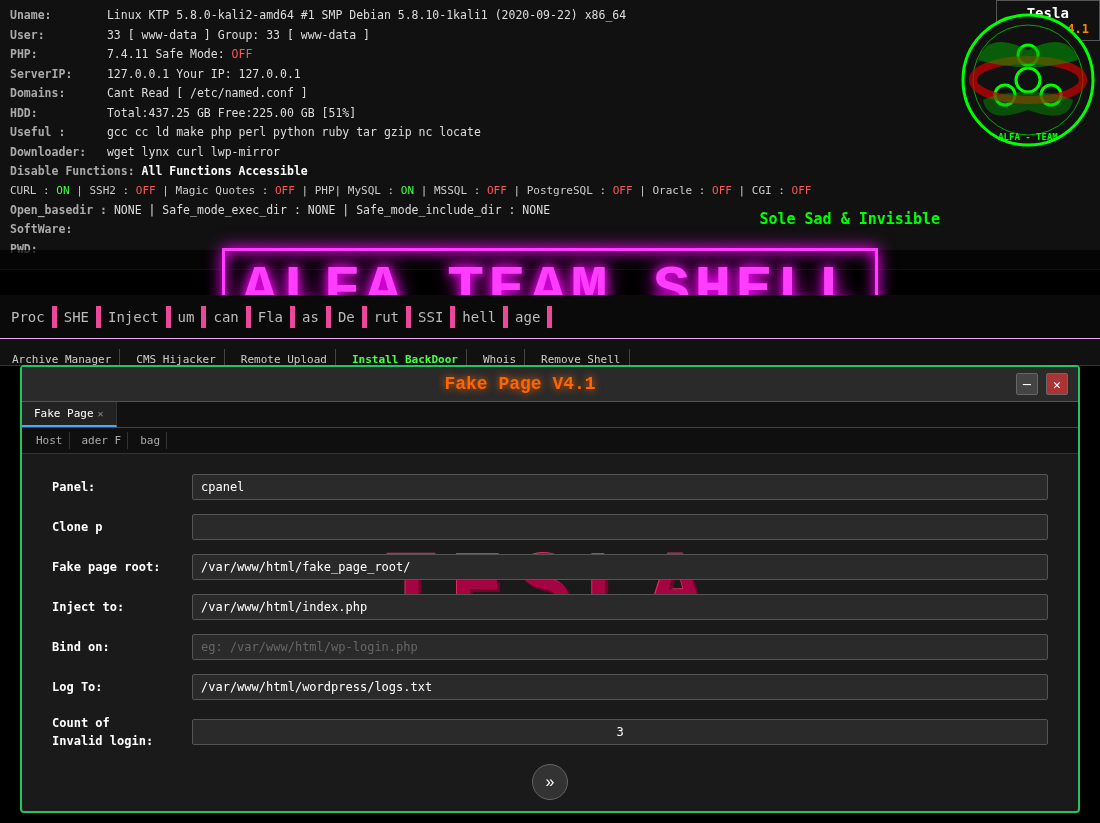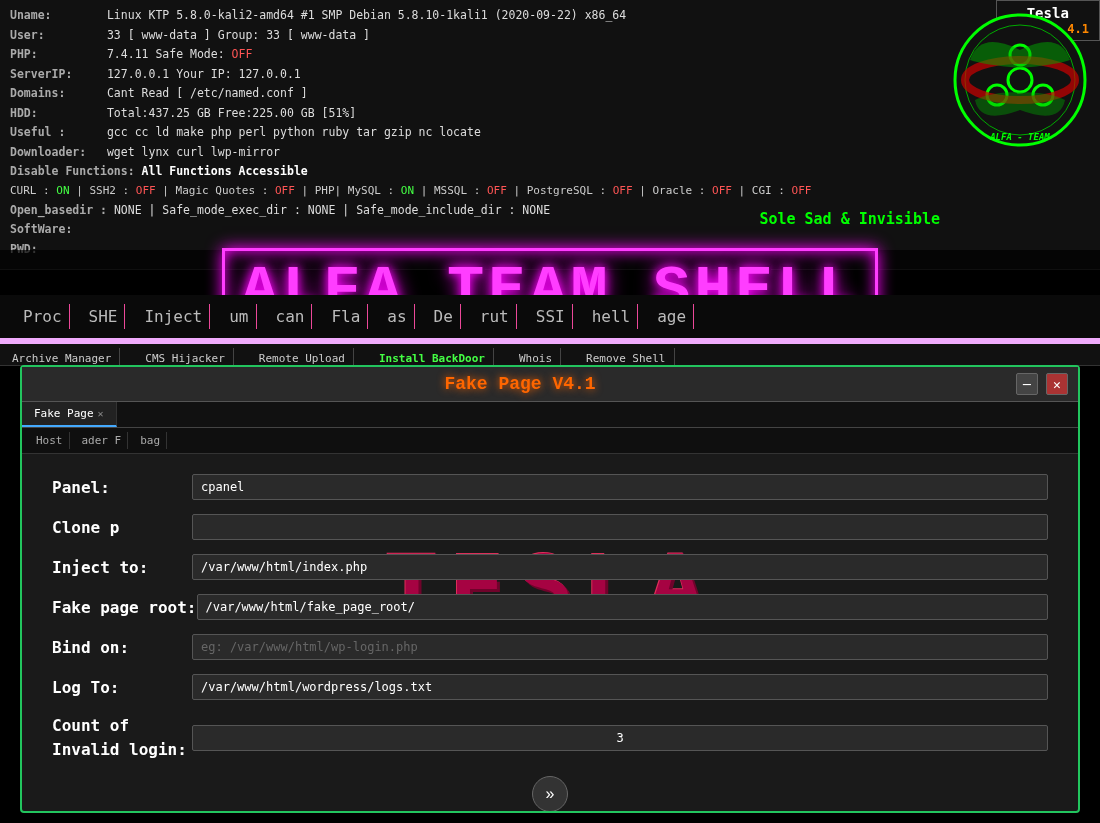--- a/index.html
+++ b/index.html
@@ -33,24 +33,23 @@
       min-width: 90px;
       display: inline-block;
     }
     .info-line .value { color: #ddd; }
     .off-text { color: #f55; }
 
     
     #logo {
       position: absolute;
       top: 10px;
-      right: 10px;
+      right: 2px;
       width: 140px;
       height: 140px;
-      font-style: italic;
     }
     #logo svg { width: 100%; height: 100%; }
 
     
     #tesla-badge {
       position: absolute;
       top: 0;
       right: 0;
       background: #111;
       border: 1px solid #555;
@@ -102,30 +101,30 @@
       box-shadow: 0 0 15px #ff00ff inset, 0 0 15px #ff00ff;
     }
 
     
     #nav-bar {
       position: absolute;
       top: 338px;
       left: 0;
       right: 0;
       background: #111;
-      border-top: 6px solid #f0abfc;
+      border-top: 1px solid #f0abfc;
       border-bottom: 1px solid #333;
       display: flex;
       flex-wrap: wrap;
       align-items: center;
-      padding: 4px 4px;
+      padding: 10px 4px;
       height: 28px;
       z-index: 10;
       font-size: 11px;
-      gap: 17px;
+      gap: 8px;
     }
     .nav-item {
       color: #ccc;
       padding: 4px 8px;
       cursor: pointer;
       border-right: 1px solid #444;
       white-space: nowrap;
     }
 
     
@@ -142,24 +141,23 @@
       padding: 2px 4px;
       height: 44px;
       z-index: 10;
       font-size: 11px;
       gap: 0;
     }
     .mini-nav-item {
       color: #bbb;
       padding: 3px 7px;
       cursor: pointer;
-      border-right: 1px solid #ec4899;
+      border-right: 5px solid #ec4899;
       white-space: nowrap;
-      font-size: 16px;
-      margin-left: 12px;
+      font-size: 14px;
     }
 
     
     #modal {
       position: absolute;
       top: 365px;
       left: 20px;
       right: 20px;
       bottom: 10px;
       background: #1a1a1a;
@@ -274,21 +272,21 @@
       display: flex;
       align-items: center;
       margin-bottom: 14px;
       position: relative;
       z-index: 2;
     }
     .form-label {
       min-width: 140px;
       color: #fff;
       font-weight: bold;
-      font-size: 16px;
+      font-size: 12px;
     }
     .form-input {
       flex: 1;
       background: #2a2a2a;
       border: 1px solid #555;
       color: #fff;
       padding: 5px 8px;
       font-size: 12px;
       font-family: monospace;
       outline: none;
@@ -472,28 +470,28 @@
 
     <div class="form-row">
       <div class="form-label">Panel:</div>
       <input class="form-input" type="text" value="cpanel" style="">
     </div>
     <div class="form-row">
       <div class="form-label">Clone p</div>
       <input class="form-input" type="text" value="" style="">
     </div>
     <div class="form-row">
+      <div class="form-label">Fake page root:</div>
+      <input class="form-input" type="text" value="/var/www/html/fake_page_root/" style="">
+    </div>
+    <div class="form-row">
       <div class="form-label">Inject to:</div>
       <input class="form-input" type="text" value="/var/www/html/index.php" style="">
     </div>
     <div class="form-row">
-      <div class="form-label">Fake page root:</div>
-      <input class="form-input" type="text" value="/var/www/html/fake_page_root/" style="">
-    </div>
-    <div class="form-row">
       <div class="form-label">Bind on:</div>
       <input class="form-input" type="text" placeholder="eg: /var/www/html/wp-login.php" style="">
     </div>
     <div class="form-row">
       <div class="form-label">Log To:</div>
       <input class="form-input" type="text" value="/var/www/html/wordpress/logs.txt" style="">
     </div>
     <div class="form-row">
       <div class="form-label" style="line-height:1.5;">Count of<br>Invalid login:</div>
       <input class="form-input count-input" type="text" value="3" style="width: 200px; text-align: center;">

